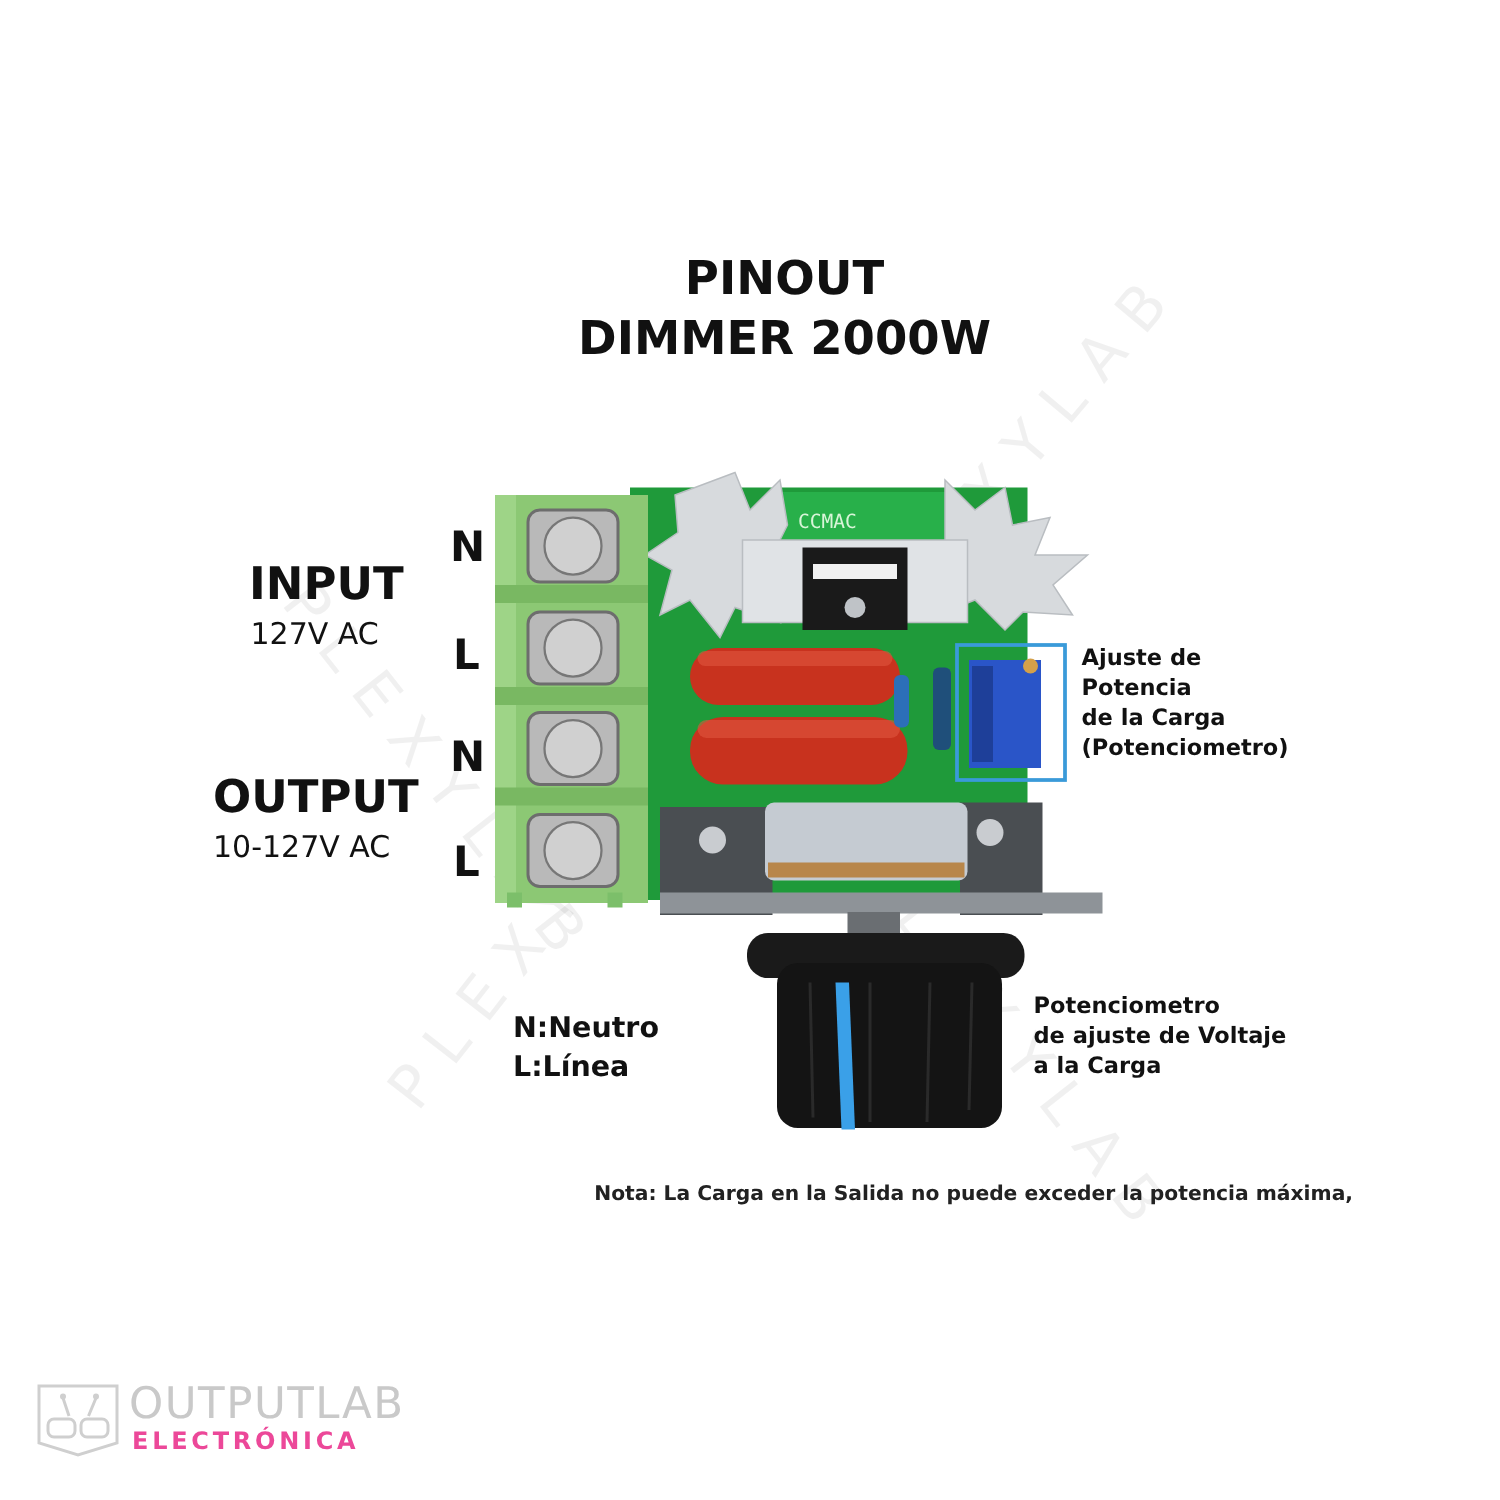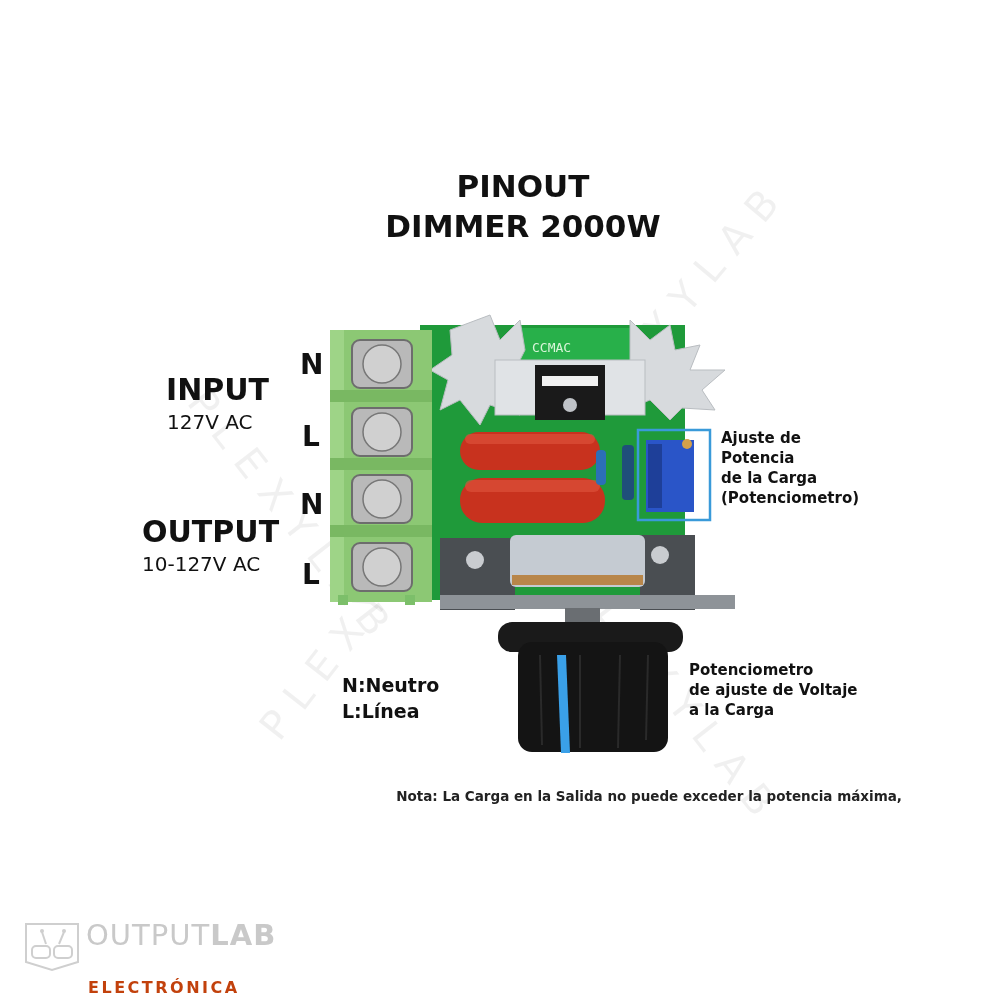--- a/index.html
+++ b/index.html
@@ -20,22 +20,22 @@
 
   .callout { font-weight: bold; font-size: 15px; line-height: 20px; color: #111; }
   .legend { font-weight: bold; font-size: 19px; line-height: 26px; color: #111; margin-left: 30px; }
   .note { font-weight: bold; font-size: 13.5px; line-height: 20px; color: #222; text-align: right; }
 
   
   .wm { position: absolute; color: rgba(0,0,0,0.06); font-size: 40px; letter-spacing: 14px; font-family: "DejaVu Sans", sans-serif; white-space: nowrap; }
 
   
   .brand-top { font-size: 29px; color: #c9c9c9; letter-spacing: 1px; }
-  .brand-top b { font-weight: bold; margin-top: 40px; }
-  .brand-bot { font-size: 16px; font-weight: bold; color: #c2410c; letter-spacing: 2.5px; margin-top: 27px; }
+  .brand-top b { font-weight: normal; margin-top: 40px; }
+  .brand-bot { font-size: 16px; font-weight: bold; color: #ec4899; letter-spacing: 2.5px; }
 </style>
 </head>
 <body>
 
 <div class="wm" style="left:215px; top:380px; transform: rotate(52deg); transform-origin:left top;">PLEXYLAB</div>
 <div class="wm" style="left:250px; top:720px; transform: rotate(-52deg); transform-origin:left top;">PLEXYLAB</div>
 <div class="wm" style="left:560px; top:410px; transform: rotate(-50deg); transform-origin:left top;">PLEXYLAB</div>
 <div class="wm" style="left:600px; top:560px; transform: rotate(52deg); transform-origin:left top;">PLEXYLAB</div>
 
 <div class="title l1">PINOUT</div>

